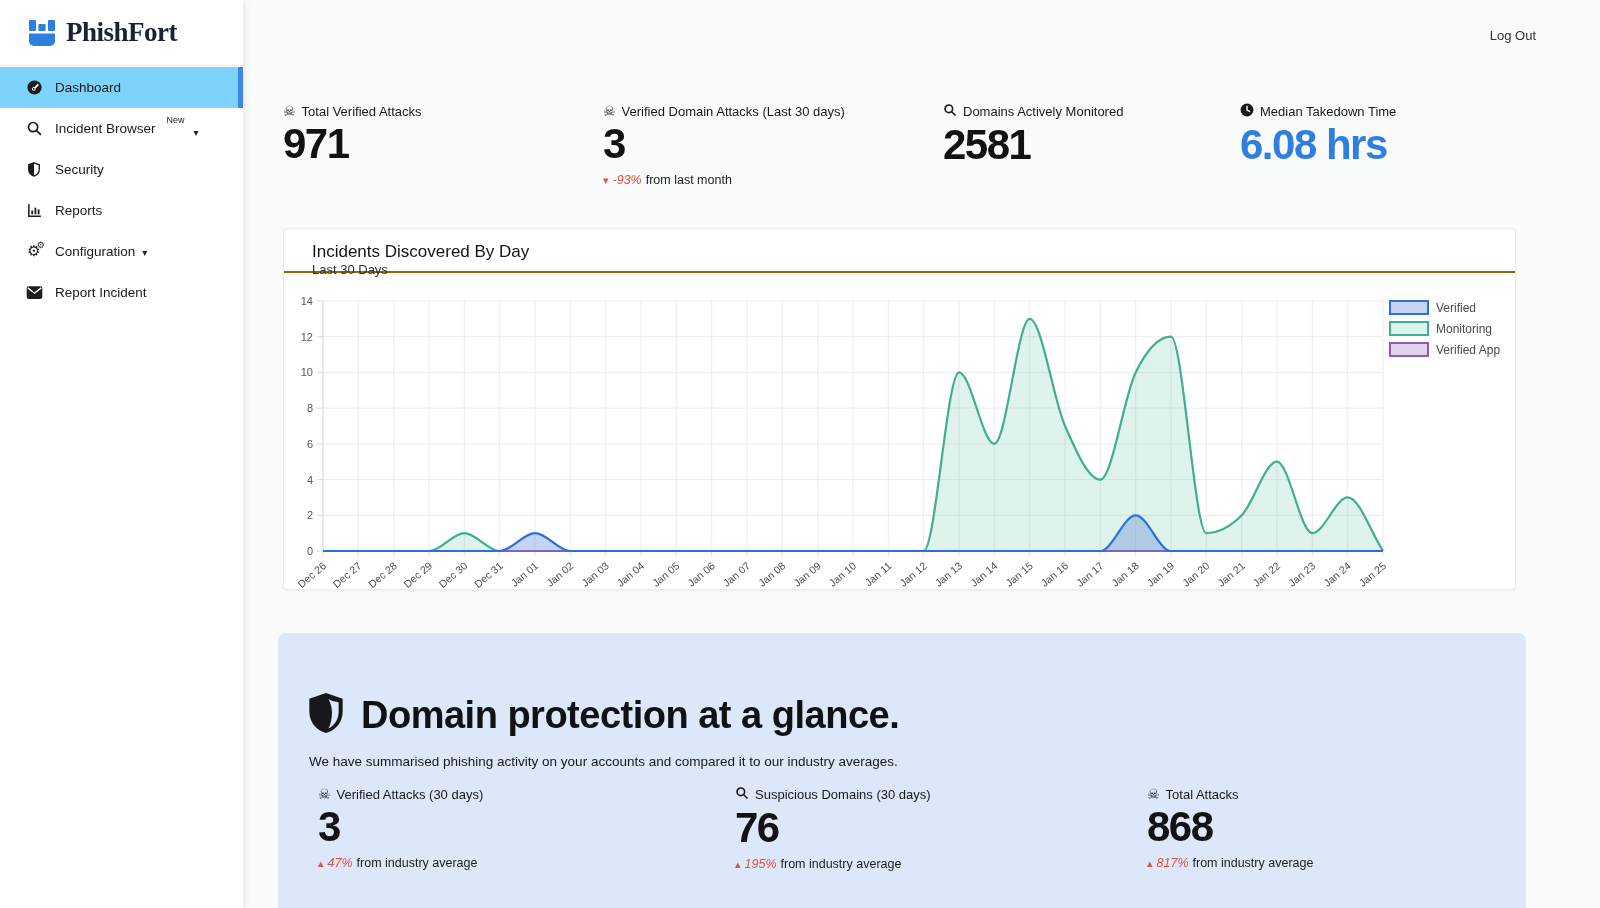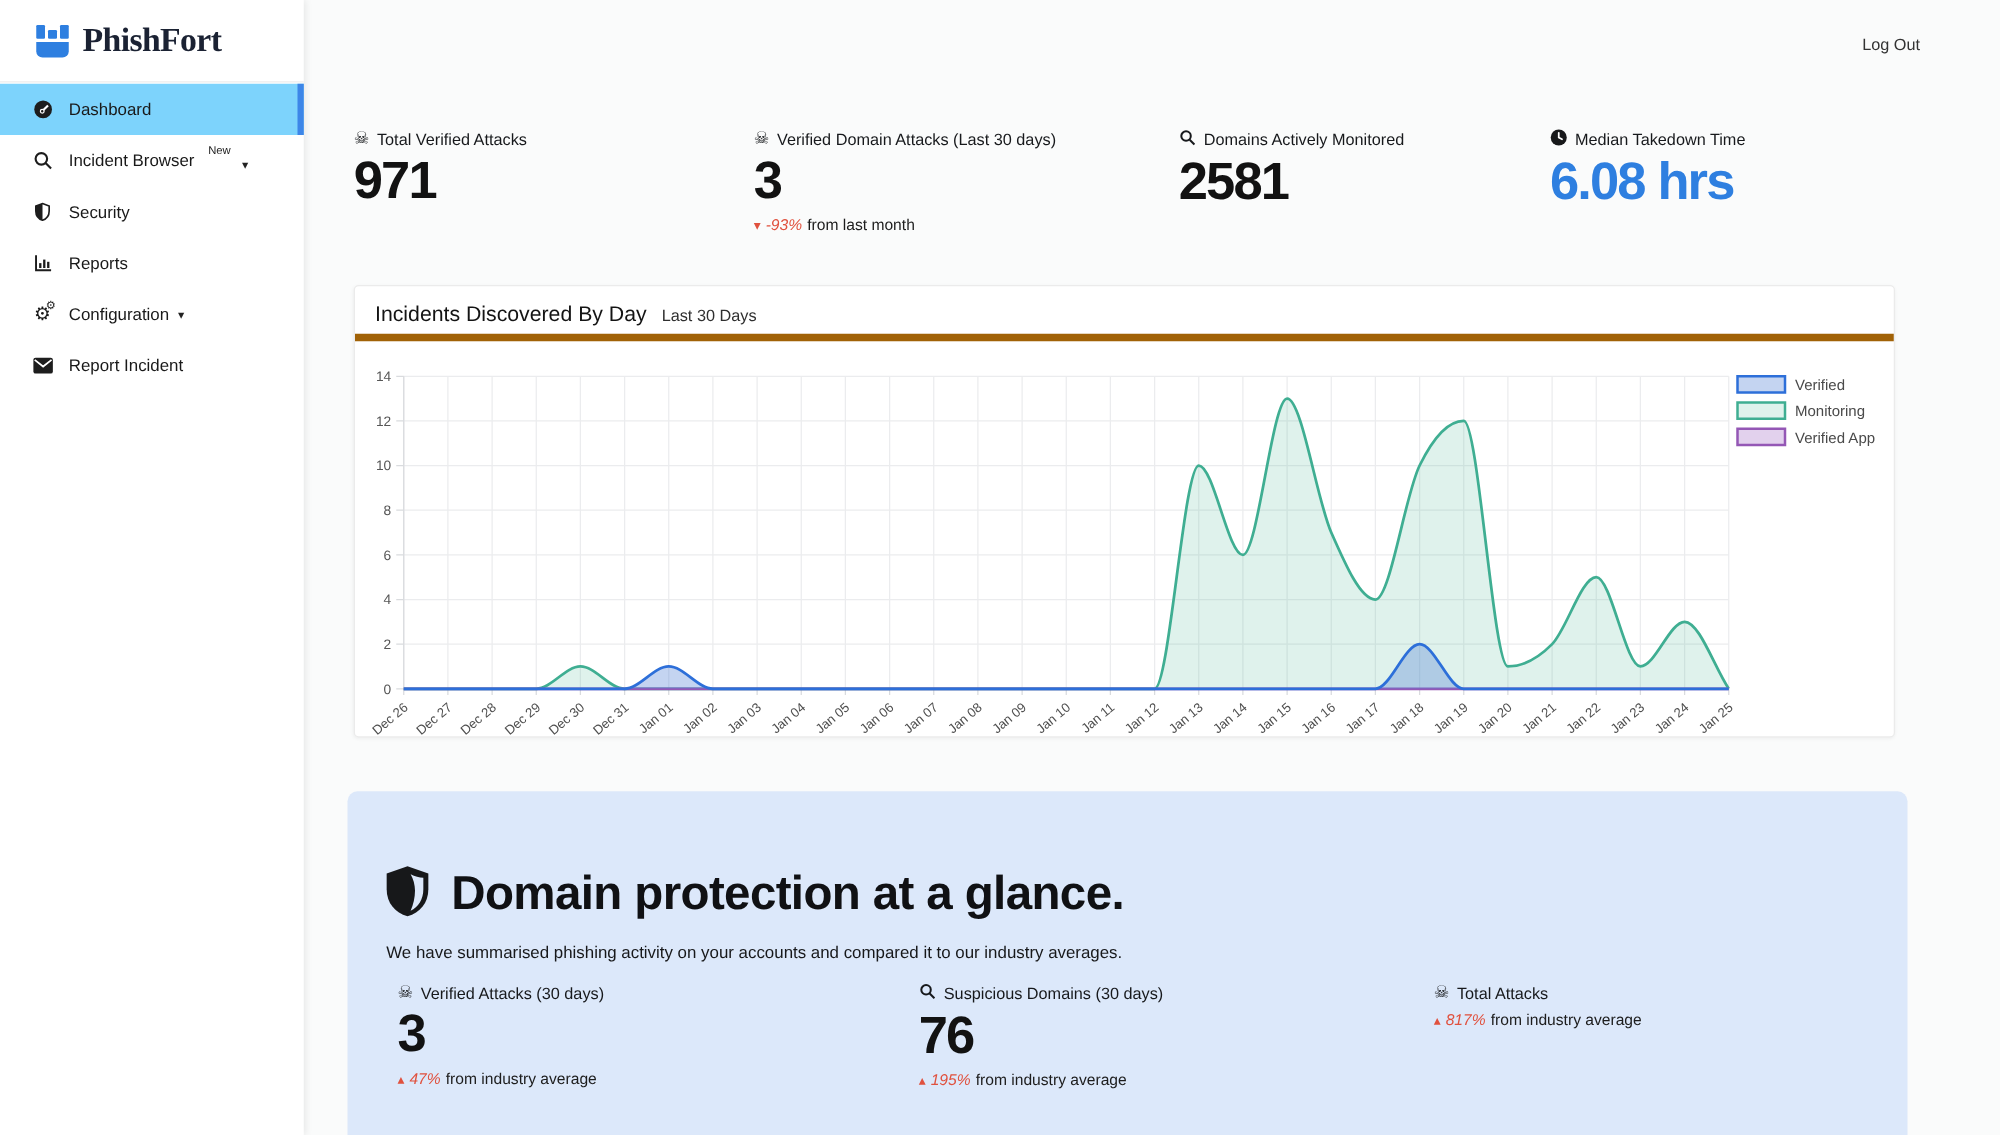--- a/index.html
+++ b/index.html
@@ -32,21 +32,21 @@
   .stat-label { display:flex; align-items:center; gap:6px; font-size:13px; color:#17191c; }
   .stat-label .glyph { font-size:14px; }
   .stat-value { font-size:42px; font-weight:700; color:#121212; letter-spacing:-1.5px; margin-top:3px; line-height:1.05; }
   .stat-value.accent { color:#2e7fe0; }
   .stat-delta { margin-top:7px; font-size:12.5px; color:#1d1d1d; display:flex; align-items:center; gap:4px; }
   .delta-caret { color:#e0513e; font-size:11px; line-height:1; }
   .delta-pct { color:#e0513e; font-style:italic; }
 
   
   .chart-card { position:absolute; left:40px; top:228px; width:1233px; height:362px; background:#fff; border:1px solid #ebebeb; border-radius:4px; box-shadow:0 1px 3px rgba(0,0,0,.05); }
-  .chart-header { height:44px; display:flex; align-items:baseline; padding:13px 16px 0 16px; border-bottom:6px solid #a16207; }
+  .chart-header { height:44px; display:flex; align-items:baseline; padding:13px 16px 0 16px; border-bottom:2px solid #a16207;flex-direction:column; }
   .chart-title { font-size:17px; color:#141414; }
   .chart-subtitle { font-size:13px; color:#2f2f2f; margin-left:12px; }
   .chart-svg { position:absolute; left:0; top:44px; }
 
   
   .glance { position:absolute; left:35px; top:633px; width:1248px; height:297px; background:#dce8fa; border-radius:8px; }
   .glance-head { position:absolute; left:28px; top:58px; display:flex; align-items:center; gap:15px; }
   .glance-title { font-size:38px; font-weight:700; color:#101114; letter-spacing:-0.5px; }
   .glance-sub { position:absolute; left:31px; top:121px; font-size:13.5px; color:#17181a; }
   .gstat { position:absolute; top:153px; }
@@ -353,20 +353,21 @@
         <span class="delta-caret glyph">▴</span>
         <span class="delta-pct">195%</span>
         <span>from industry average</span>
       </div>
     </div>
     <div class="gstat g2">
       <div class="stat-label">
           <span class="glyph">☠</span>
           <span>Total Attacks</span>
         </div>
+      <div class="stat-value">868</div>
       <div class="stat-delta">
         <span class="delta-caret glyph">▴</span>
         <span class="delta-pct">817%</span>
         <span>from industry average</span>
       </div>
     </div>
   </div>
 </div>
 
 </body></html>

